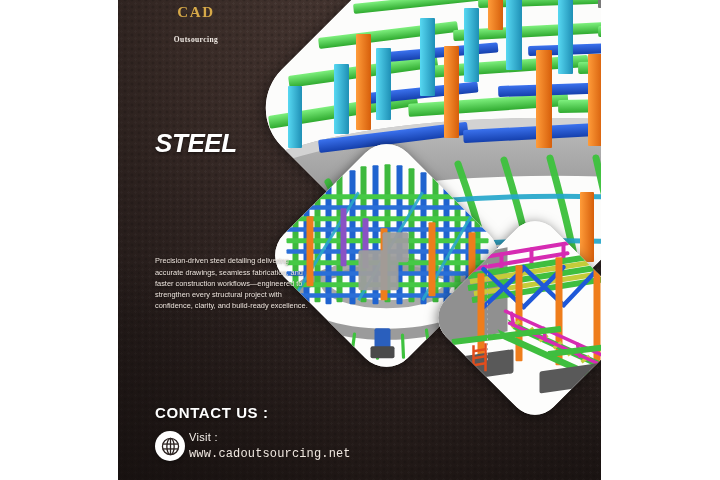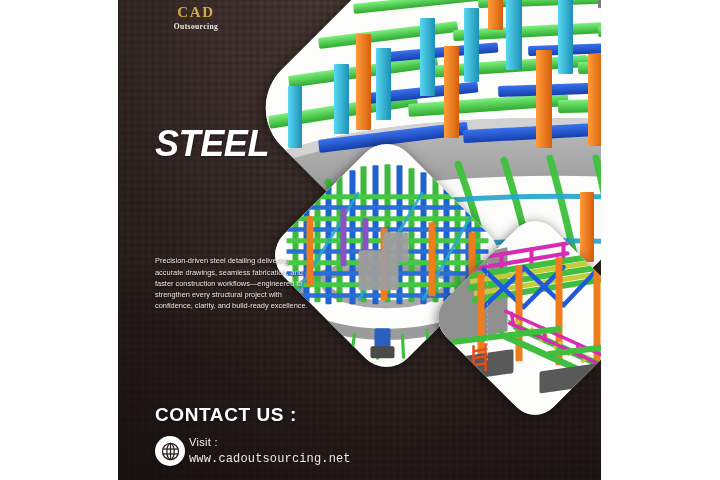--- a/index.html
+++ b/index.html
@@ -95,37 +95,37 @@
     color: #d7a948;
     line-height: 17px;
   }
   #logo .logo-sub {
     font-family: "Liberation Serif", serif;
     font-weight: bold;
     font-size: 7.5px;
     letter-spacing: 0.4px;
     color: #f2ece6;
     line-height: 10px;
-    margin-top: 1px;
+    margin-top: 14px;
   }
 
   
   #headline {
     position: absolute;
     left: 37px;
     top: 128px;
     z-index: 40;
     width: 230px;
   }
   #headline .hl {
     display: block;
     font-family: "Liberation Sans", sans-serif;
     font-style: italic;
     font-weight: bold;
-    font-size: 36px;
+    font-size: 26px;
     line-height: 31px;
     letter-spacing: -0.4px;
     color: #ffffff;
     text-shadow: 0 1px 3px rgba(0,0,0,0.55);
     white-space: nowrap;
   }
 
   
   #blurb {
     position: absolute;
@@ -144,21 +144,21 @@
   #contact {
     position: absolute;
     left: 37px;
     top: 404px;
     z-index: 40;
     width: 240px;
   }
   #contact .contact-title {
     font-family: "Liberation Sans", sans-serif;
     font-weight: bold;
-    font-size: 19px;
+    font-size: 15px;
     letter-spacing: 0.6px;
     color: #ffffff;
     text-shadow: 0 1px 3px rgba(0,0,0,0.5);
   }
   #contact .contact-row {
     display: flex;
     align-items: center;
     margin-top: 10px;
   }
   #contact .globe-badge {

